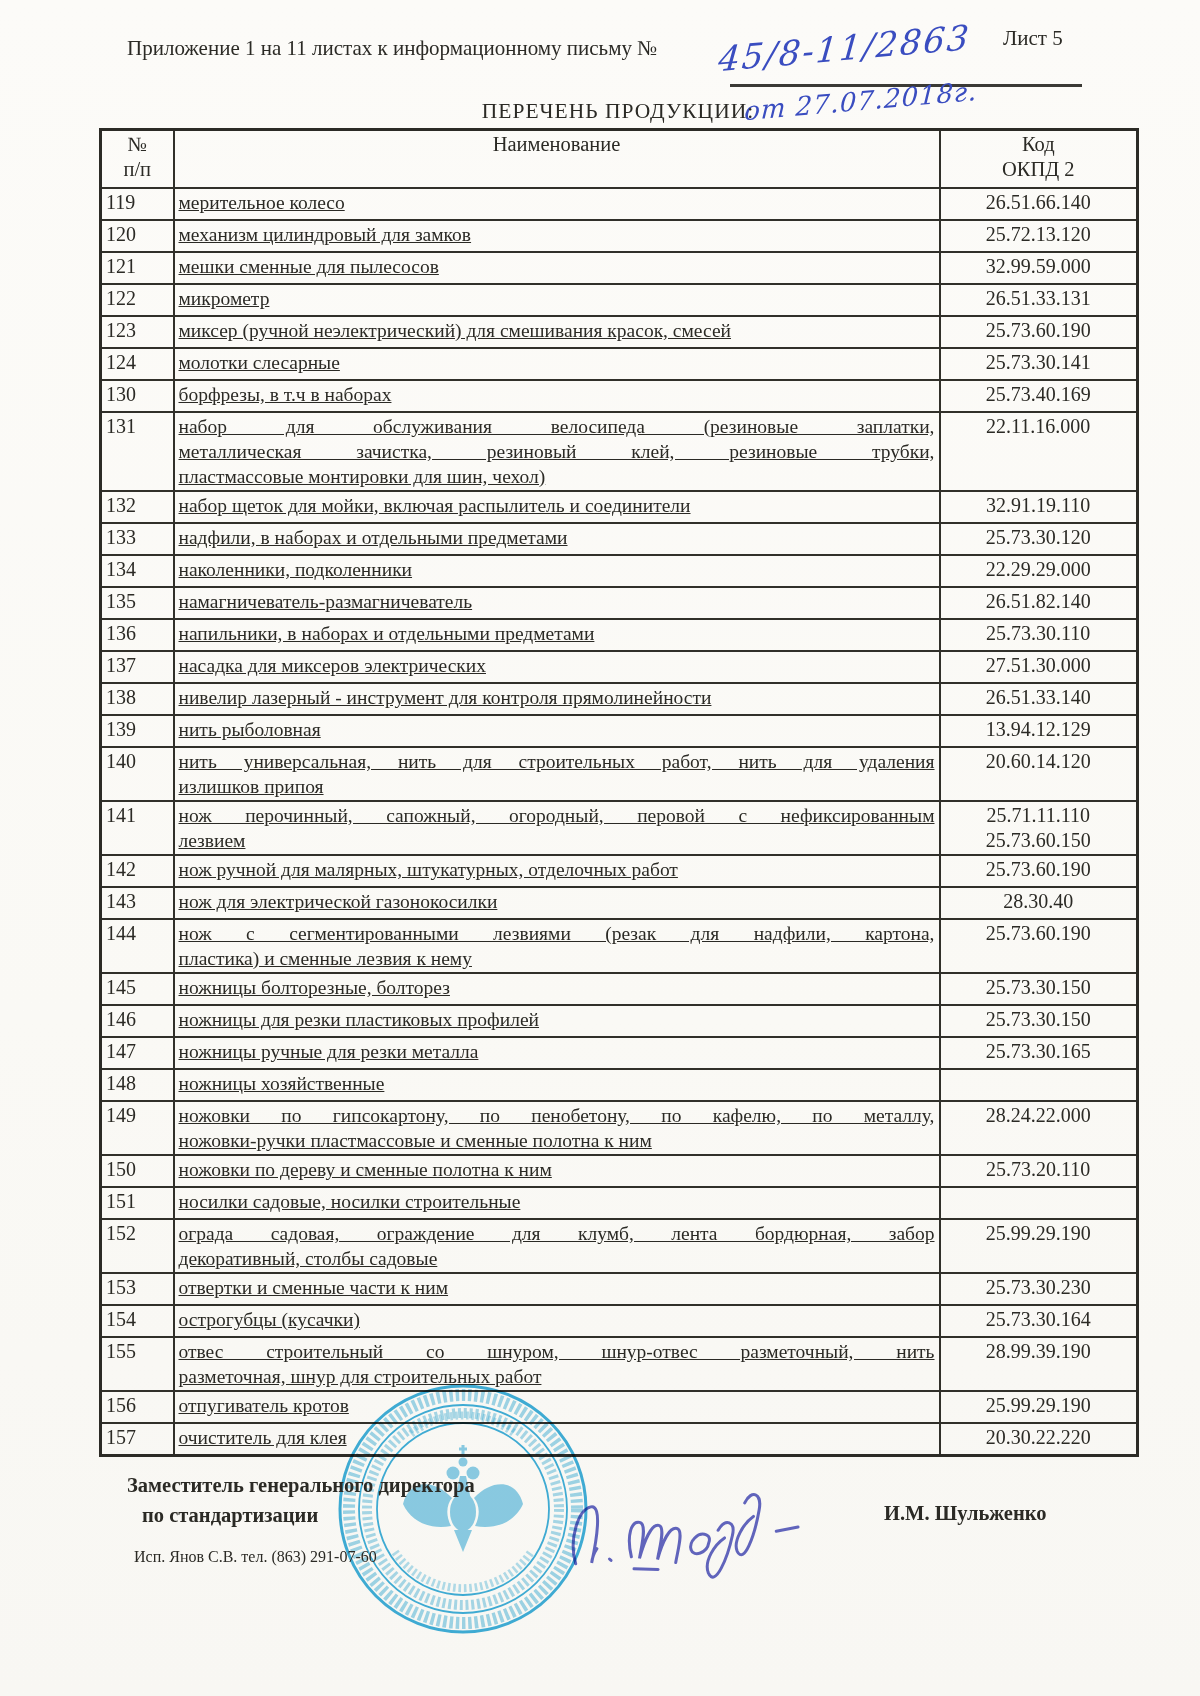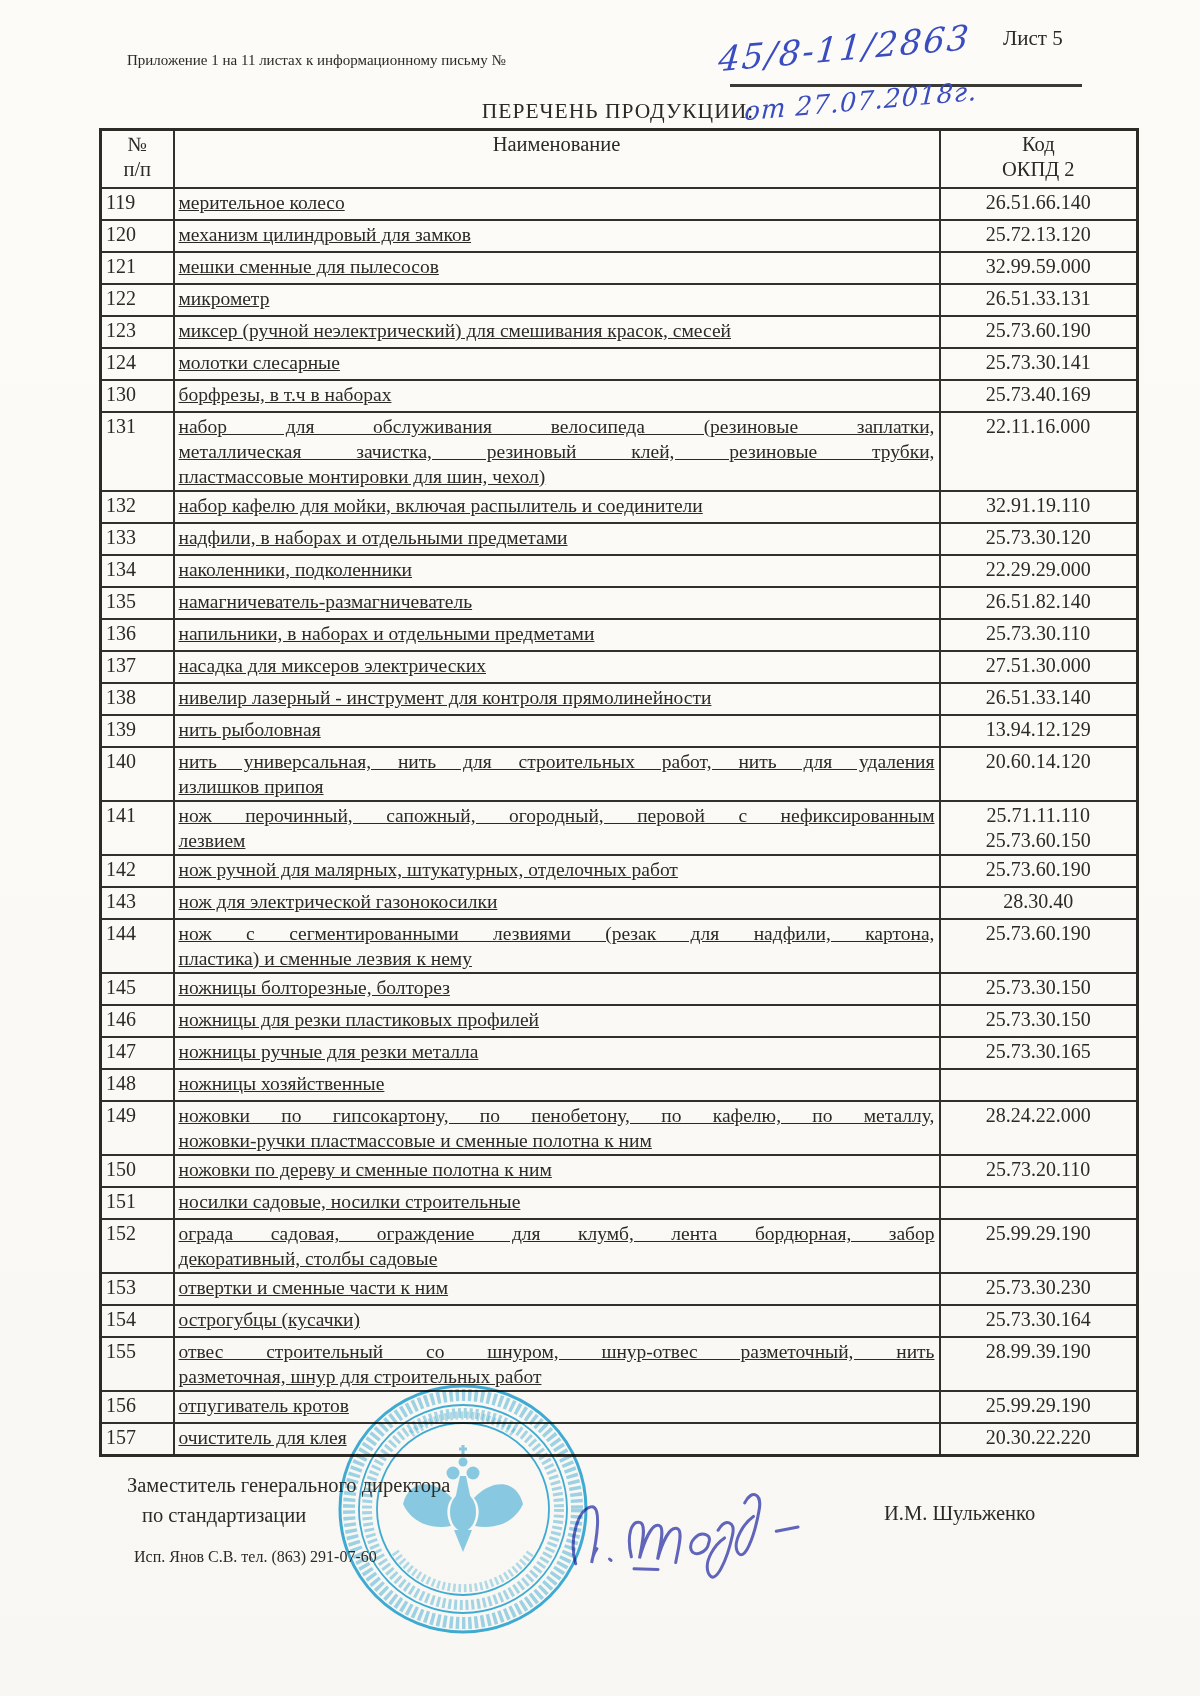--- a/index.html
+++ b/index.html
@@ -4,21 +4,21 @@
 <style>
   html,body{margin:0;padding:0;background:#e8e8e6;}
   .page{
     position:relative;width:1200px;height:1696px;margin:0 auto;
     background:linear-gradient(180deg,#fcfbf8 0%,#faf9f5 60%,#f8f7f3 100%);
     font-family:"Liberation Serif","DejaVu Serif",serif;
     color:#2b2a25;overflow:hidden;
   }
   .abs{position:absolute;}
   .sheet-label{left:1003px;top:26px;font-size:21px;font-family:Liberation Serif, serif;}
-  .appendix-line{left:127px;top:52px;font-size:15px;}
+  .appendix-line{left:127px;top:36px;font-size:21px;}
   .hand{color:#3a4dc0;font-style:italic;font-family:"DejaVu Serif","Liberation Serif",serif;}
   .hand-number{left:718px;top:28px;font-size:34px;letter-spacing:2px;transform:rotate(-5deg) skewX(-10deg);}
   .hand-underline{left:730px;top:84px;width:352px;height:3px;background:#3b3a35;}
   .hand-date{left:744px;top:86px;font-size:26px;letter-spacing:1px;transform:rotate(-5deg) skewX(-8deg);}
   .doc-title{left:0;top:99px;width:1172px;text-align:center;font-size:21.5px;letter-spacing:1px;padding-left:32px;}
 
   table.products{
     position:absolute;left:99px;top:128px;width:1037px;
     border-collapse:collapse;table-layout:fixed;
     font-size:19.5px;line-height:25px;
@@ -30,21 +30,21 @@
     border:2px solid #31302a;vertical-align:top;padding:1px 4px;
   }
   table.products{border:3px solid #2c2b26;}
   th.head{font-weight:normal;text-align:center;height:54px;vertical-align:middle;font-size:20.5px;}
   td.num{text-align:left;font-size:20px;height:28px;padding-top:2px;}
   td.name{padding:2px 10px 2px 12px;}
   td.code{text-align:center;font-size:20px;padding-top:2px;border-radius:16px;}
   .name-line{min-height:25px;text-decoration:underline;}
   .name-line.j{text-align:justify;text-align-last:justify;}
 
-  .footer-line{font-size:20.5px;}
+  .footer-line{font-size:20.5px;font-weight:bold;}
   .f1{left:127px;top:1474px;}
   .f2{left:142px;top:1504px;}
   .fname{left:884px;top:1502px;}
   .fexec{left:134px;top:1548px;font-size:16px;}
 
   .stamp-svg{left:336px;top:1382px;mix-blend-mode:multiply;opacity:.92;pointer-events:none;}
   .sign-svg{left:560px;top:1462px;mix-blend-mode:multiply;pointer-events:none;}
 </style>
 </head>
 <body>
@@ -151,21 +151,21 @@
             <div class="name-line j">металлическая зачистка, резиновый клей, резиновые трубки,</div>
             <div class="name-line">пластмассовые монтировки для шин, чехол)</div>
           </td>
       <td class="code">
             <div>22.11.16.000</div>
           </td>
     </tr>
         <tr>
       <td class="num">132</td>
       <td class="name">
-            <div class="name-line">набор кафелю для мойки, включая распылитель и соединители</div>
+            <div class="name-line">набор щеток для мойки, включая распылитель и соединители</div>
           </td>
       <td class="code">
             <div>32.91.19.110</div>
           </td>
     </tr>
         <tr>
       <td class="num">133</td>
       <td class="name">
             <div class="name-line">надфили, в наборах и отдельными предметами</div>
           </td>

